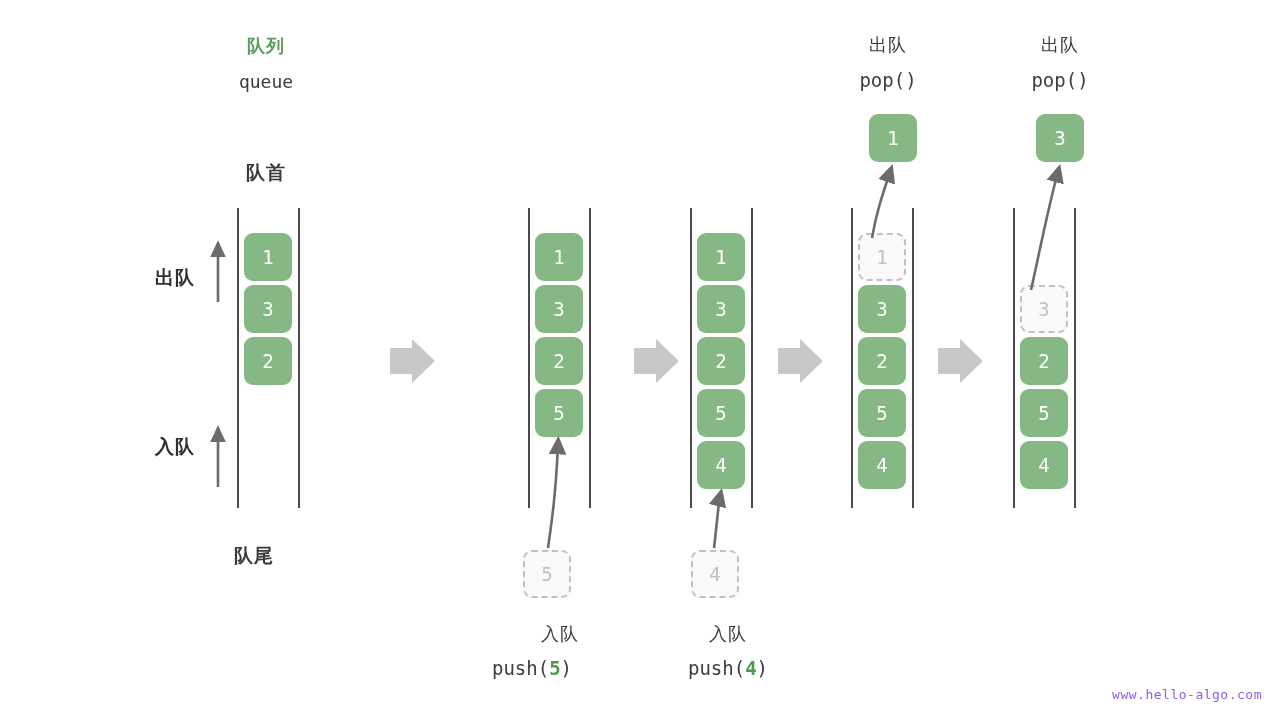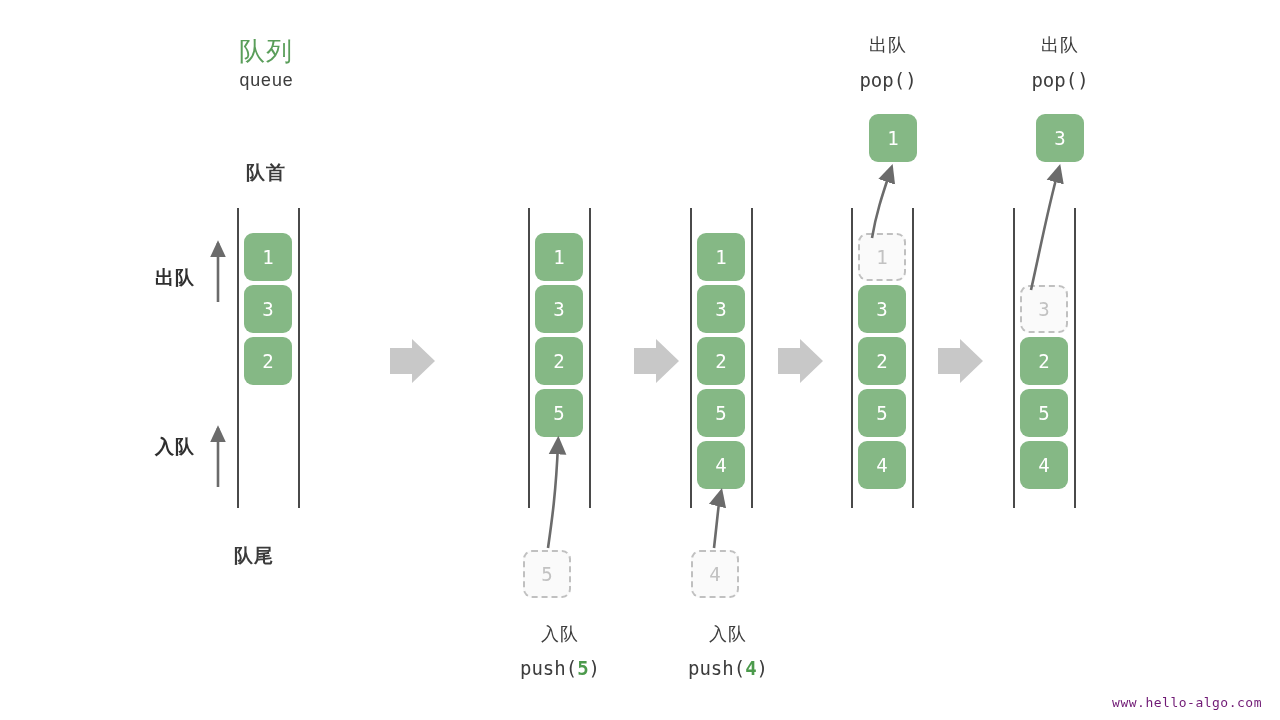--- a/index.html
+++ b/index.html
@@ -7,42 +7,42 @@
     width:1280px;height:720px;
     background:#ffffff;
     font-family:"Liberation Sans","DejaVu Sans",sans-serif;
     position:relative;overflow:hidden;
   }
   .stage{position:absolute;left:0;top:0;width:1280px;height:720px;}
 
   
   .lbl{position:absolute;text-align:center;white-space:nowrap;}
   .title-cn{
-    color:#5a9e5a;font-weight:normal;font-size:26px;letter-spacing:1px;
+    color:#5a9e5a;font-weight:bold;font-size:18px;letter-spacing:1px;
   }
   .title-en{
     color:#3d3d3d;font-size:18px;
     font-family:"DejaVu Sans Mono","Liberation Mono",monospace;
   }
   .end-label{
     color:#3a3a3a;font-weight:bold;font-size:19px;letter-spacing:1px;text-align:center;
   }
   .side-label{
     color:#2f2f2f;font-weight:bold;font-size:19px;letter-spacing:1px;
   }
   .op-cn{color:#3d3d3d;font-size:18px;letter-spacing:1px;}
   .op-code{
     color:#3d3d3d;font-size:19px;
     font-family:"DejaVu Sans Mono","Liberation Mono",monospace;
     letter-spacing:0px;
   }
   .op-code .num{color:#4c9a4c;font-weight:bold;}
   .watermark{
-    position:absolute;right:18px;bottom:10px;
-    color:#701a75;font-size:13px;letter-spacing:0.5px;
+    position:absolute;right:18px;bottom:18px;
+    color:#8b5cf6;font-size:13px;letter-spacing:0.5px;
     font-family:"DejaVu Sans Mono","Liberation Mono",monospace;
   }
 
   
   .col{position:absolute;}
   .rail{position:absolute;width:2px;background:#4a4a4a;top:0;}
   .rail.l{left:0;}
   .rail.r{right:0;}
 
   .cell{
@@ -71,21 +71,21 @@
   }
 
   svg.ov{position:absolute;left:0;top:0;width:1280px;height:720px;overflow:visible;pointer-events:none;}
 </style>
 </head>
 <body>
 
 <div class="stage">
 
   <div class="lbl title-cn" style="left:216px;top:34px;width:100px;">队列</div>
-  <div class="lbl title-en" style="left:216px;top:71px;width:100px;font-family:Liberation Mono, monospace;">queue</div>
+  <div class="lbl title-en" style="left:216px;top:71px;width:100px;">queue</div>
   <div class="lbl end-label" style="left:216px;top:160px;width:100px;">队首</div>
   <div class="lbl end-label" style="left:204px;top:543px;width:100px;">队尾</div>
 
   <div class="lbl side-label" style="left:142px;top:265px;width:66px;">出队</div>
   <div class="lbl side-label" style="left:142px;top:434px;width:66px;">入队</div>
 
   <div class="col" id="col0" style="left:237px;top:208px;width:63px;height:300px;">
     <div class="rail l" style="height:300px;"></div>
     <div class="rail r" style="height:300px;"></div>
   <div class="cell solid" style="left: 7px; top: 25px;">1</div>
@@ -95,21 +95,21 @@
 
   <div class="col" id="col1" style="left:528px;top:208px;width:63px;height:300px;">
     <div class="rail l" style="height:300px;"></div>
     <div class="rail r" style="height:300px;"></div>
   <div class="cell solid" style="left: 7px; top: 25px;">1</div>
       <div class="cell solid" style="left: 7px; top: 77px;">3</div>
       <div class="cell solid" style="left: 7px; top: 129px;">2</div>
       <div class="cell solid" style="left: 7px; top: 181px;">5</div>
     </div>
   <div class="lbl op-cn" style="left:505px;top:622px;width:110px;">入队</div>
-  <div class="lbl op-code" style="left:495px;top:657px;width:130px;"><span>push(</span><span class="num">5</span><span>)</span></div>
+  <div class="lbl op-code" style="left:467px;top:657px;width:130px;"><span>push(</span><span class="num">5</span><span>)</span></div>
 
   <div class="col" id="col2" style="left:690px;top:208px;width:63px;height:300px;">
     <div class="rail l" style="height:300px;"></div>
     <div class="rail r" style="height:300px;"></div>
   <div class="cell solid" style="left: 7px; top: 25px;">1</div>
       <div class="cell solid" style="left: 7px; top: 77px;">3</div>
       <div class="cell solid" style="left: 7px; top: 129px;">2</div>
       <div class="cell solid" style="left: 7px; top: 181px;">5</div>
       <div class="cell solid" style="left: 7px; top: 233px;">4</div>
     </div>

